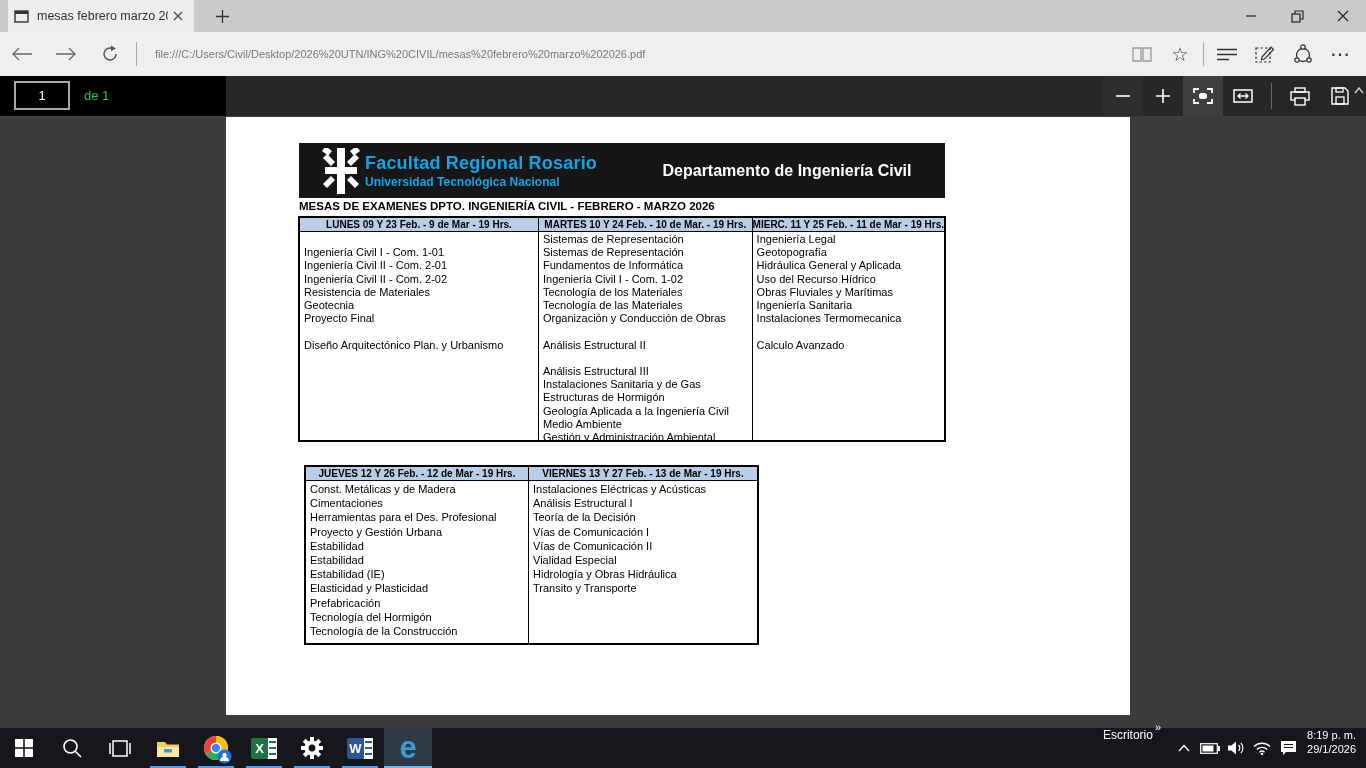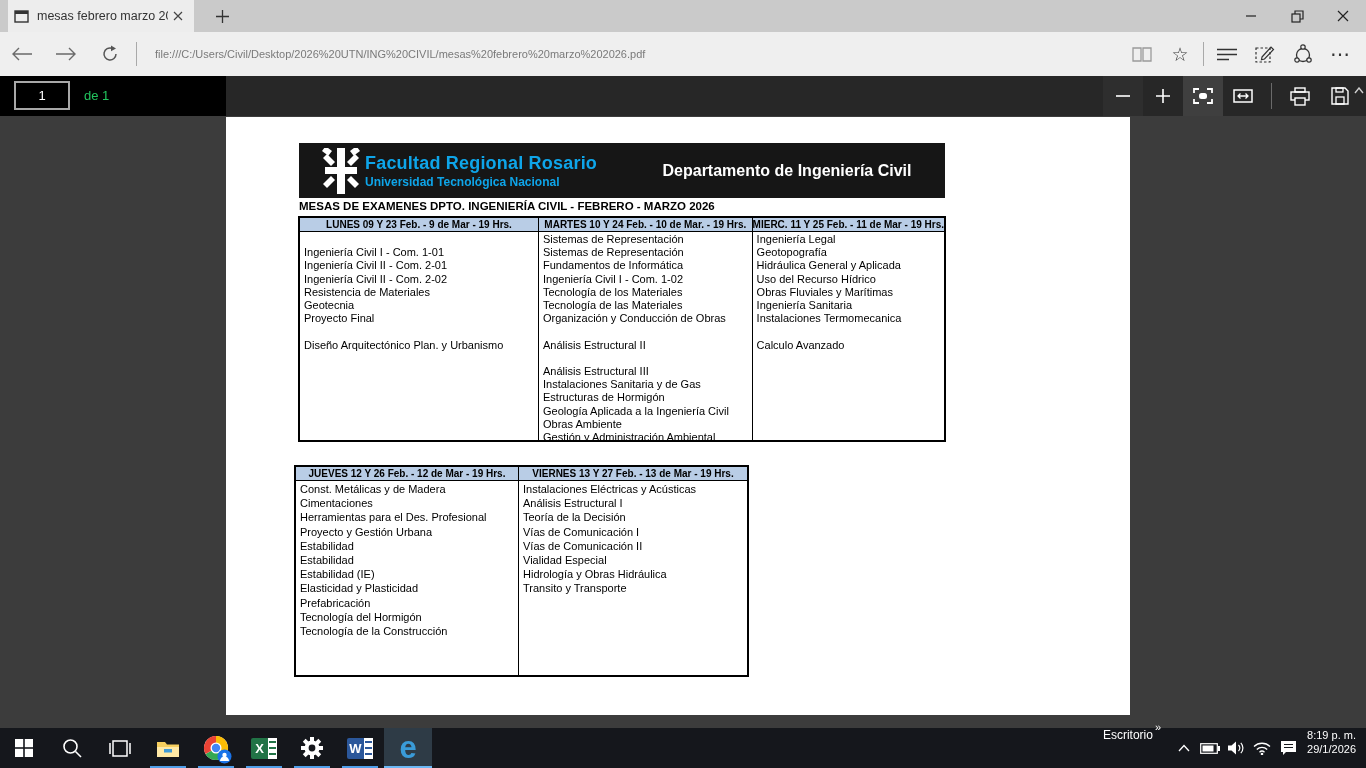--- a/index.html
+++ b/index.html
@@ -42,21 +42,21 @@
   .banner { position:absolute; left:73px; top:26px; width:646px; height:55px; background:#161616; display:flex; align-items:center; }
   .logo { margin-left:22px; }
   .banner-textblock { margin-left:4px; color:#0ea5e9; }
   .banner-line1 { font-size:18px; font-weight:bold; letter-spacing:0.2px; }
   .banner-line2 { font-size:12px; font-weight:bold; margin-top:1px; }
   .banner-dept { position:absolute; right:8px; top:0; height:55px; width:300px; display:flex; align-items:center; justify-content:center; color:#fff; font-size:16px; font-weight:bold; }
   .doc-title { position:absolute; left:73px; top:83px; width:646px; text-align:left; font-size:11.5px; font-weight:bold; color:#000; }
 
   .xtable { position:absolute; display:flex; border:2px solid #000; background:#fff; }
   .t1 { left:72px; top:99px; width:648px; height:226px; }
-  .t2 { left:68px; top:348px; width:455px; height:212px; }
+  .t2 { left:78px; top:348px; width:455px; height:180px; }
   .xcol { border-right:1px solid #000; display:flex; flex-direction:column; }
   .xcol:last-child { border-right:none; }
   .xhead { height:14px; background:#b9cde6; border-bottom:1px solid #000; font-size:10px; font-weight:bold; text-align:center; line-height:14px; color:#000; white-space:nowrap; overflow:hidden; }
   .xbody { flex:1; padding:1px 0 0 4px; font-size:11px; color:#000; overflow:hidden; }
   .t1 .xbody .tline { line-height:13.2px; white-space:nowrap; }
   .t2 .xbody .tline { line-height:14.2px; white-space:nowrap; }
 
   
   .taskbar { position:absolute; left:0; top:728px; width:1366px; height:40px; background:#15171c; display:flex; align-items:center; }
   .tbtn { width:48px; height:40px; display:flex; align-items:center; justify-content:center; position:relative; }
@@ -270,21 +270,21 @@
             <div class="tline">Tecnología de los Materiales</div>
             <div class="tline">Tecnología de las Materiales</div>
             <div class="tline">Organización y Conducción de Obras</div>
             <div class="tline">&nbsp;</div>
             <div class="tline">Análisis Estructural II</div>
             <div class="tline">&nbsp;</div>
             <div class="tline">Análisis Estructural III</div>
             <div class="tline">Instalaciones Sanitaria y de Gas</div>
             <div class="tline">Estructuras de Hormigón</div>
             <div class="tline">Geología Aplicada a la Ingeniería Civil</div>
-            <div class="tline">Obras Ambiente</div>
+            <div class="tline">Medio Ambiente</div>
             <div class="tline">Gestión y Administración Ambiental</div>
           </div>
       </div>
       <div class="xcol" style="width:195px">
         <div class="xhead">MIERC. 11 Y 25 Feb. - 11 de Mar - 19 Hrs.</div>
         <div class="xbody">
             <div class="tline">Ingeniería Legal</div>
             <div class="tline">Geotopografía</div>
             <div class="tline">Hidráulica General y Aplicada</div>
             <div class="tline">Uso del Recurso Hídrico</div>

